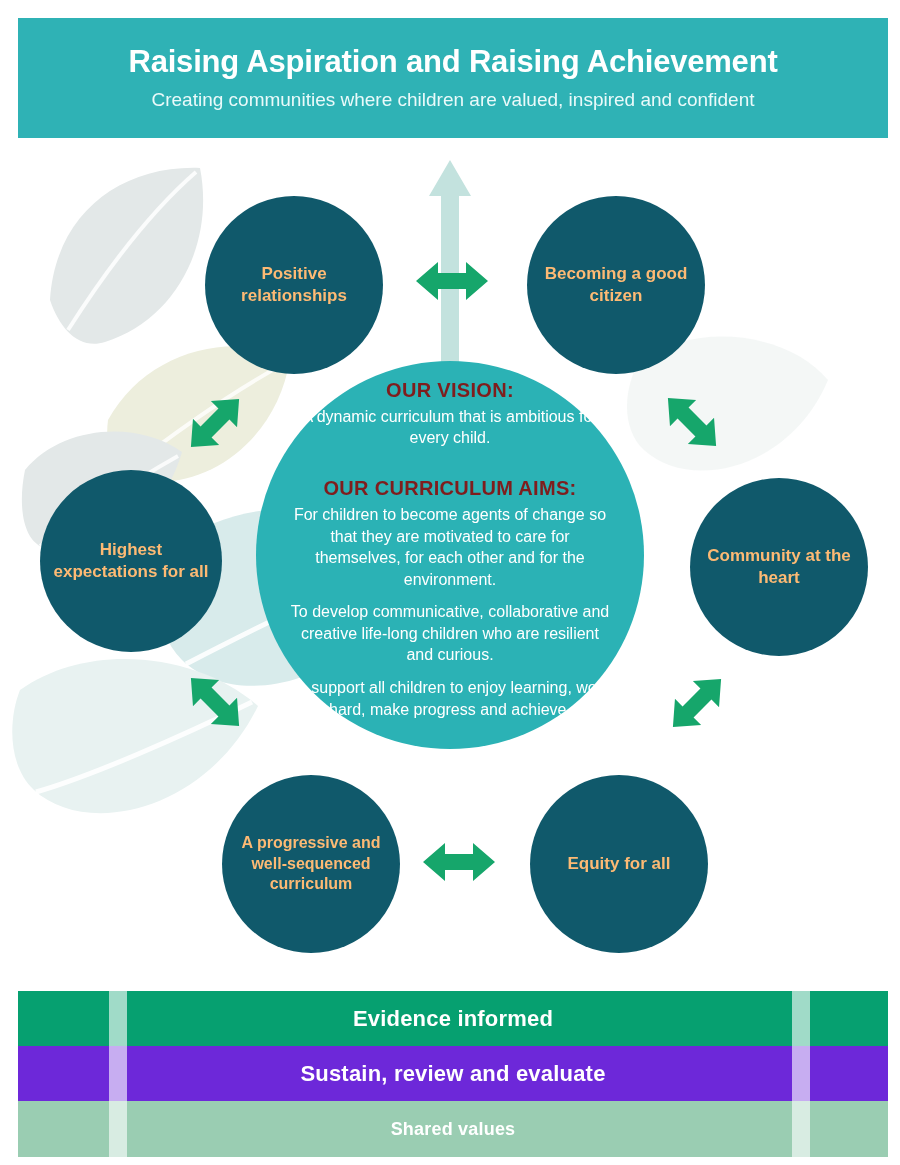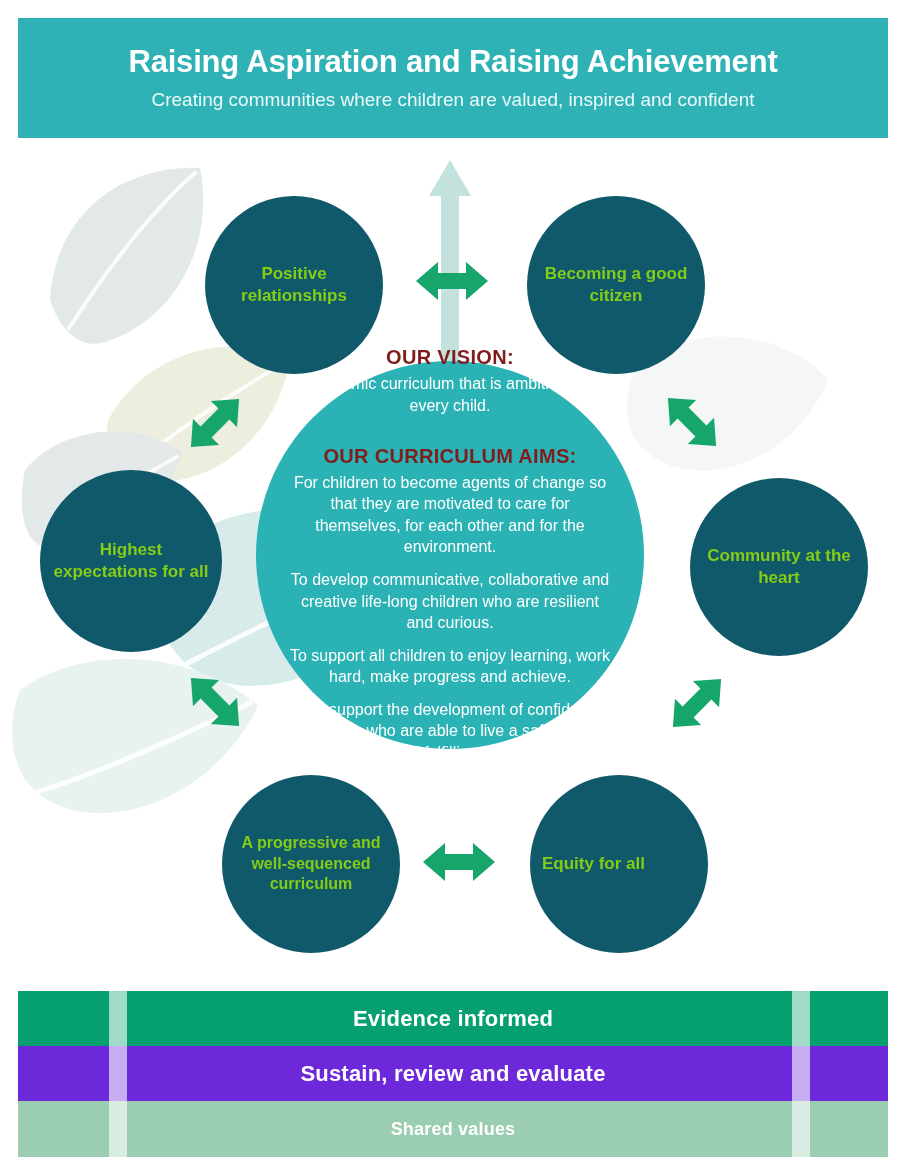--- a/index.html
+++ b/index.html
@@ -76,24 +76,24 @@
     position: absolute;
     z-index: 8;
   }
   .pale-arrow.on-bars { z-index: 30; }
 
   
   .node {
     position: absolute;
     border-radius: 50%;
     background: #10596B;
-    color: #84cc16;
-    display: flex;
-    align-items: center;
-    justify-content: flex-start;
+    color: #fdba74;
+    display: flex;
+    align-items: center;
+    justify-content: center;
     text-align: center;
     z-index: 20;
     box-sizing: border-box;
   }
   .node .node-label {
     font-size: 17px;
     font-weight: bold;
     line-height: 1.28;
     padding: 0 12px;
   }
@@ -213,21 +213,20 @@
       <path d="M 23 2 L 44 42 L 32 42 L 32 248 L 14 248 L 14 42 L 2 42 Z" fill="#FFFFFF" fill-opacity="0.62"></path>
     </svg>
 
     <div id="centre-circle">
       <p class="centre-heading">OUR VISION:</p>
       <p class="centre-para">A dynamic curriculum that is ambitious for every child.</p>
       <p class="centre-heading aims">OUR CURRICULUM AIMS:</p>
       <p class="centre-para wide">For children to become agents of change so that they are motivated to care for themselves, for each other and for the environment.</p>
       <p class="centre-para wide">To develop communicative, collaborative and creative life-long children who are resilient and curious.</p>
       <p class="centre-para">To support all children to enjoy learning, work hard, make progress and achieve.</p>
-      <p class="centre-para last">To support the development of confident individuals who are able to live a safe, healthy and fulfilling life.</p>
     </div>
 
     <svg class="dbl-arrow" style="left:414px; top:259px; width:76px; height:44px;" viewBox="0 0 76 44" xmlns="http://www.w3.org/2000/svg">
       <path d="M 2 22 L 24 3 L 24 14 L 52 14 L 52 3 L 74 22 L 52 41 L 52 30 L 24 30 L 24 41 Z" fill="#16A66B"></path>
     </svg>
 
     <svg class="dbl-arrow" style="left:421px; top:840px; width:76px; height:44px;" viewBox="0 0 76 44" xmlns="http://www.w3.org/2000/svg">
       <path d="M 2 22 L 24 3 L 24 14 L 52 14 L 52 3 L 74 22 L 52 41 L 52 30 L 24 30 L 24 41 Z" fill="#16A66B"></path>
     </svg>
 

